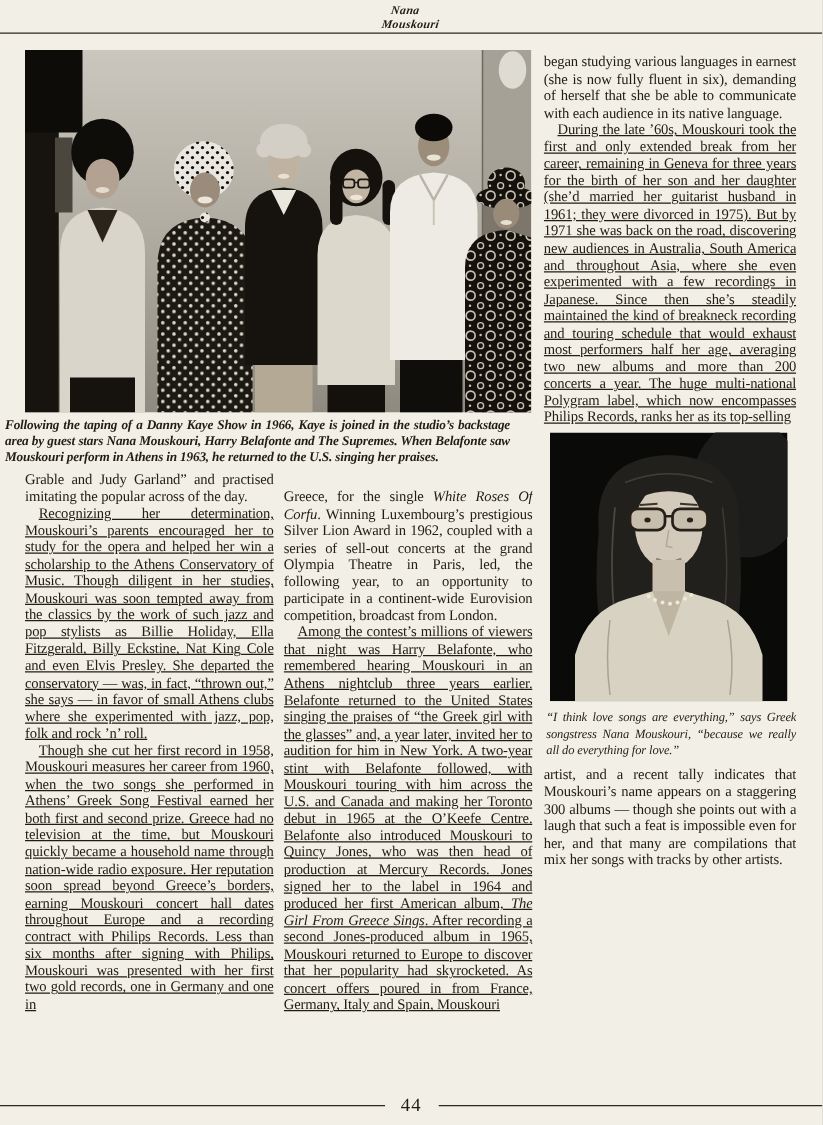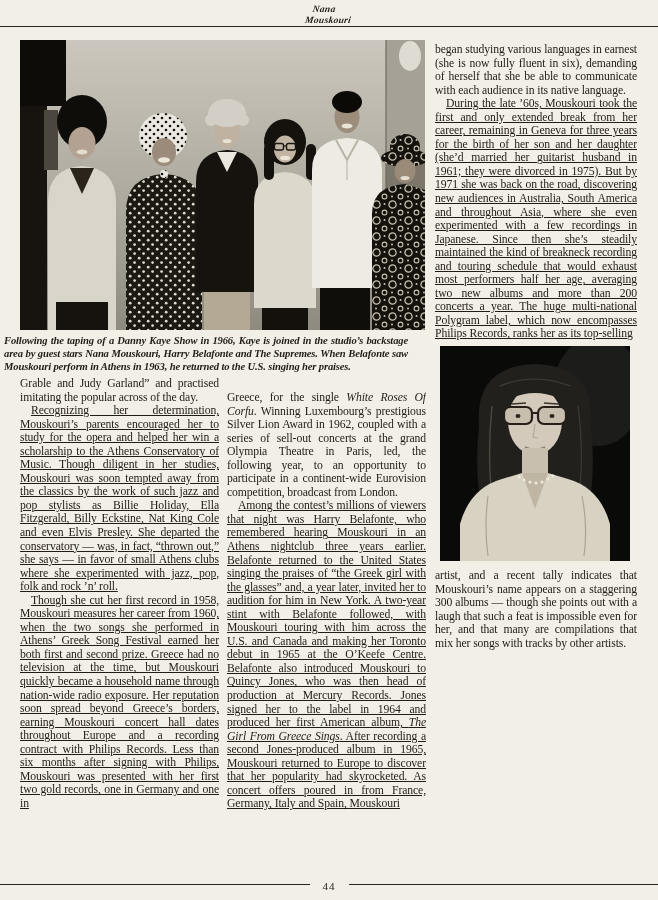--- a/index.html
+++ b/index.html
@@ -41,21 +41,21 @@
   .photo-portrait { width:190px; height:215px; margin:5px 0 8px 5px; }
   .caption-portrait {
     font-style:italic; font-size:10px; line-height:12.8px; text-align:justify;
     margin:0 0 6px 2px; letter-spacing:-.1px;
   }
   
   .footer-rule { position:absolute; top:884px; left:0; width:658px; height:0; border-top:1.2px solid #2c261e; }
   .page-number-wrap { position:absolute; top:876px; left:0; width:658px; text-align:center; z-index:2; }
   .page-number-wrap .num {
     display:inline-block; background:#f2efe6; padding:0 13px;
-    font-size:11px; letter-spacing:1px;
+    font-size:15px; letter-spacing:1px;
   }
 </style>
 </head>
 <body>
 
 <div class="page">
 
   <div class="header-rule"></div>
   <div class="header-title">
     <span class="mast">
@@ -203,20 +203,21 @@
             <circle cx="84" cy="134" r="1.6"></circle>
             <circle cx="90" cy="136" r="1.6"></circle>
           <circle cx="96" cy="137" r="1.6"></circle>
             <circle cx="102" cy="136" r="1.6"></circle>
             <circle cx="108" cy="133" r="1.6"></circle>
             <circle cx="113" cy="130" r="1.6"></circle>
         </g>
       </svg>
     </div>
 
+    <div class="caption-portrait">“I think love songs are everything,” says Greek songstress Nana Mouskouri, “because we really all do everything for love.”</div>
 
     <div>
         <p class="para"><span>artist, and a recent tally indicates that Mouskouri’s name appears on a staggering 300 albums — though she points out with a laugh that such a feat is impossible even for her, and that many are compilations that mix her songs with tracks by other artists.</span></p>
       </div>
   </div>
 
   <div class="footer-rule"></div>
   <div class="page-number-wrap">
     <span class="num">44</span>
   </div>

